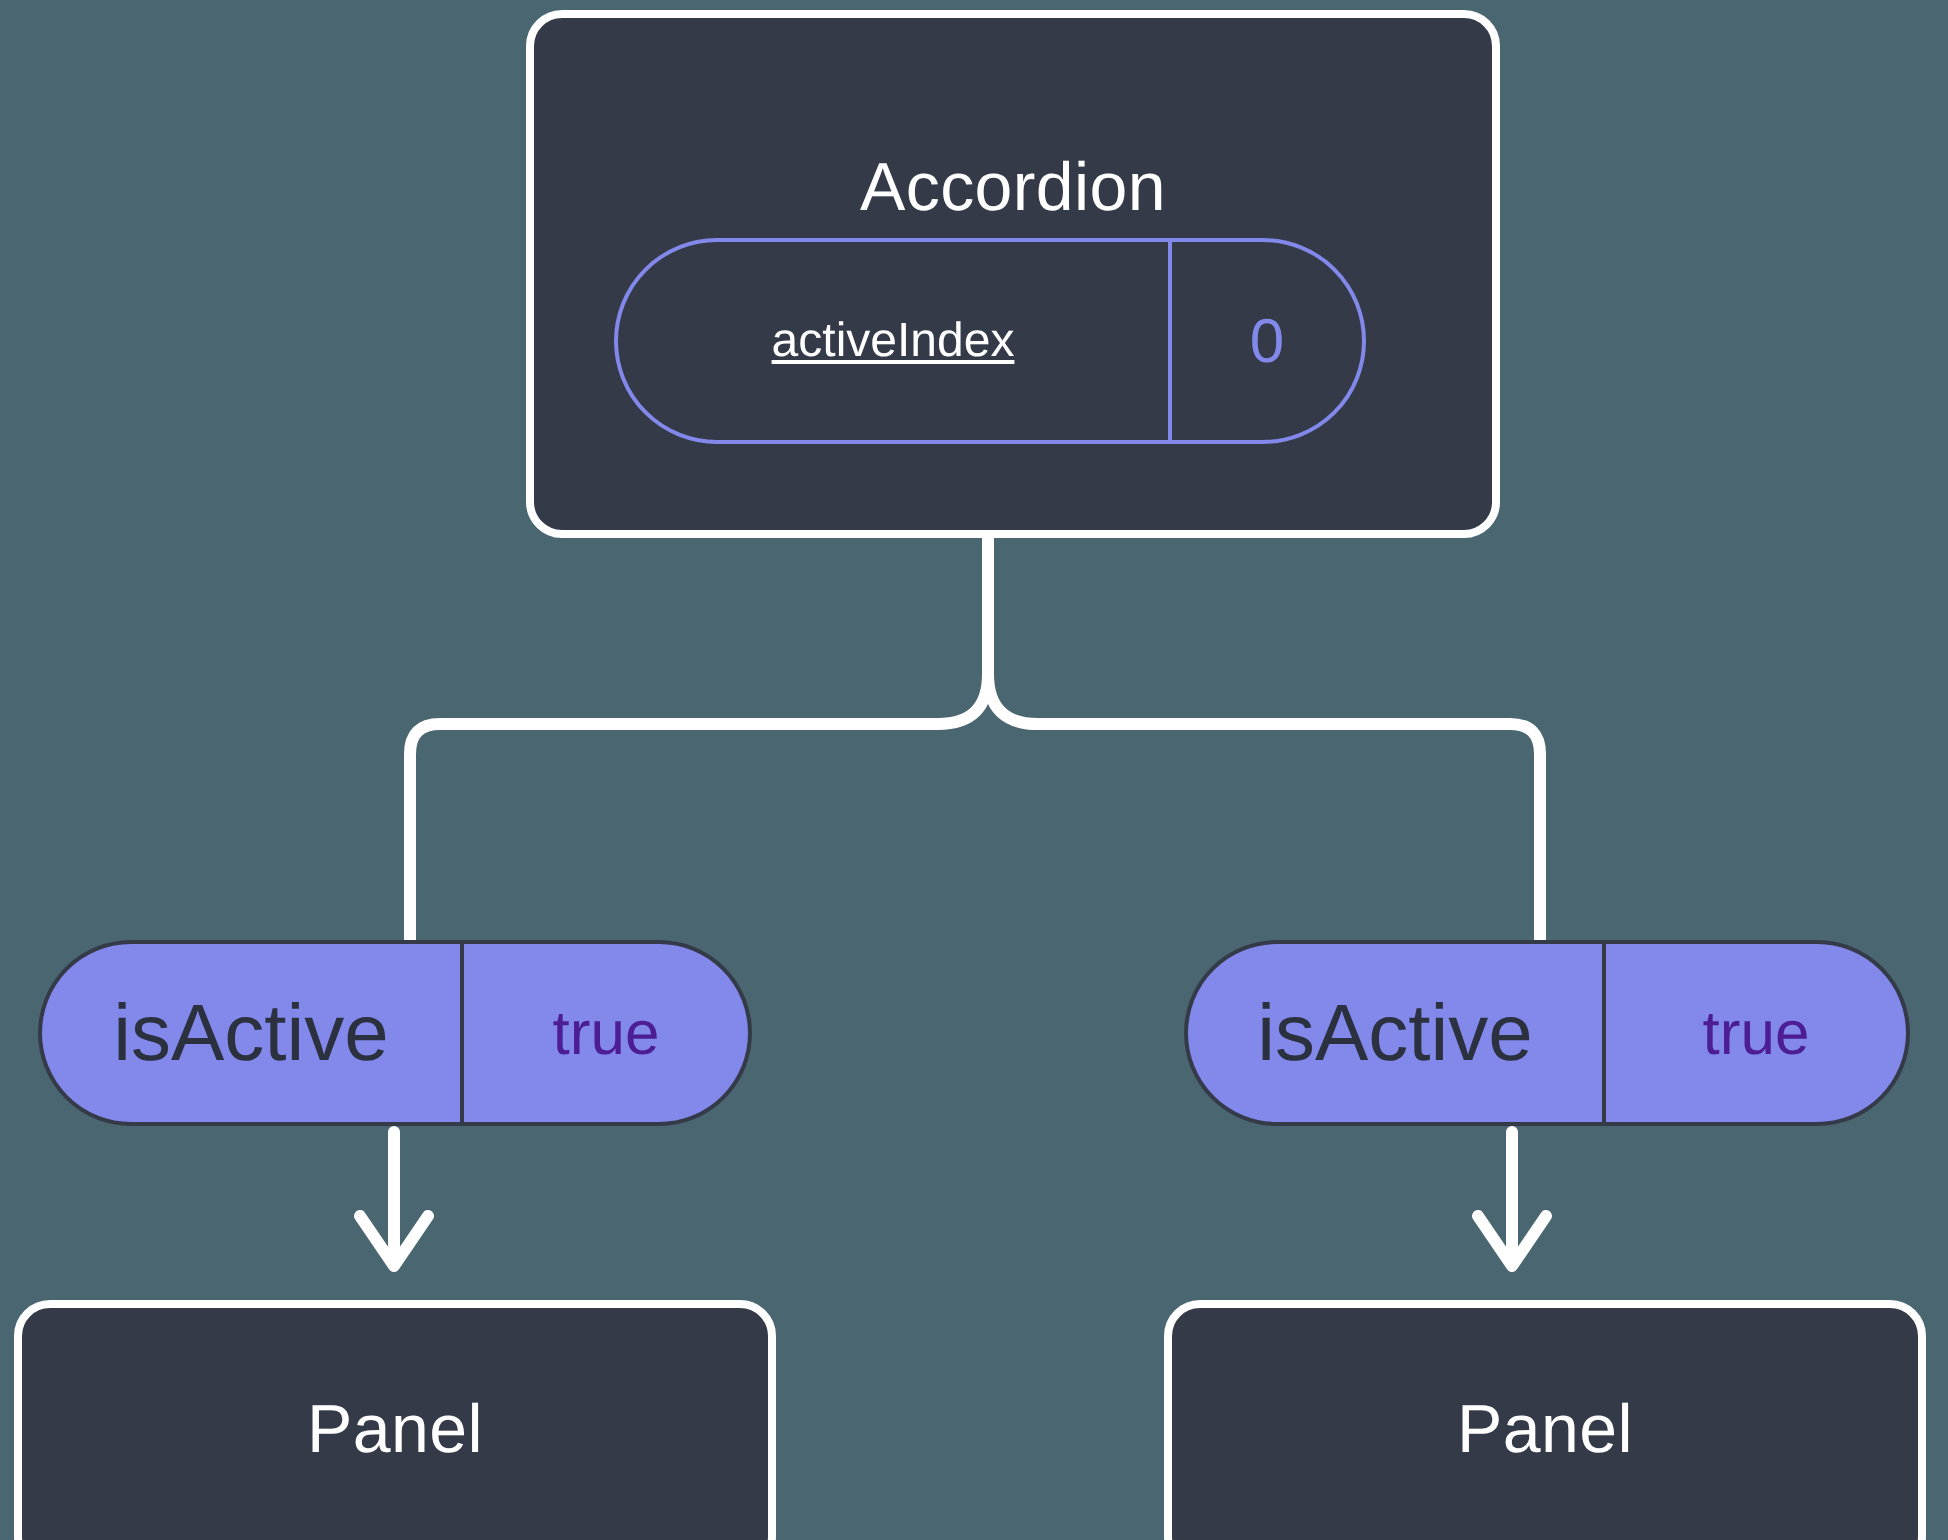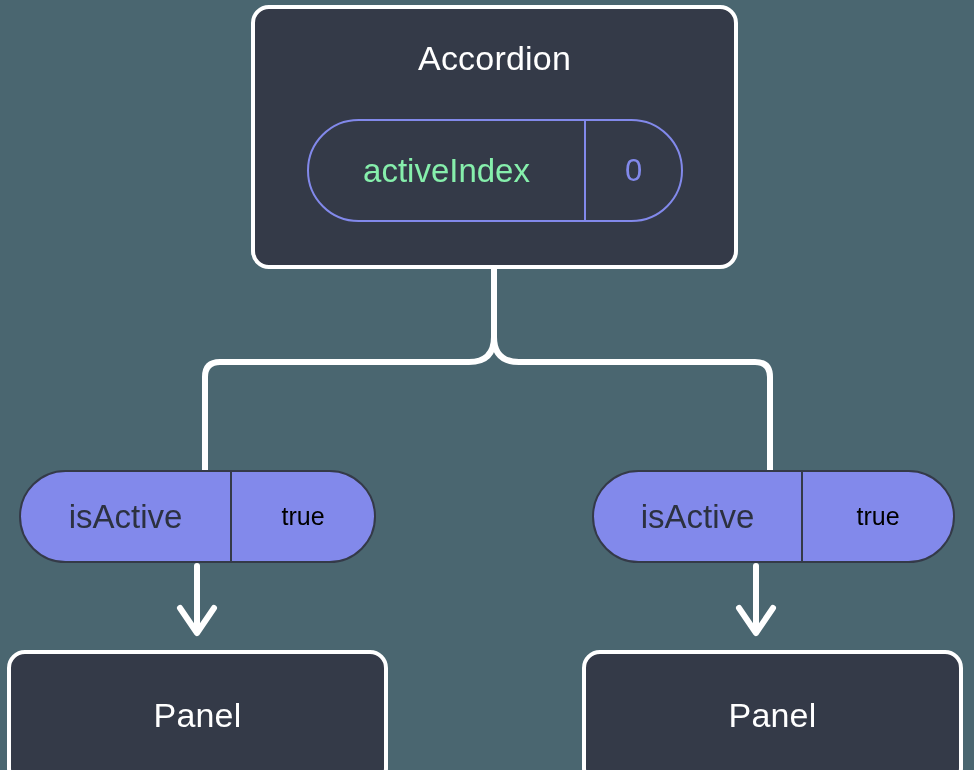--- a/index.html
+++ b/index.html
@@ -46,25 +46,25 @@
   .node-title {
     color: #ffffff;
     font-size: 34px;
     font-weight: 500;
     letter-spacing: 0.2px;
     line-height: 1;
     white-space: nowrap;
   }
   
   #accordion-node {
-    left: 251px;
+    left: 263px;
     top: 5px;
     width: 487px;
     height: 264px;
-    padding-top: 32px;
+    padding-top: 68px;
   }
   
   .panel-node {
     justify-content: center;
     padding-bottom: 6px;
   }
   #panel-node-left {
     left: 7px;
     top: 650px;
     width: 381px;
@@ -97,43 +97,44 @@
   #state-pill-activeindex {
     left: 307px;
     top: 119px;
     width: 376px;
     height: 103px;
     border: 2px solid #8289eb;
     background: transparent;
   }
   #state-pill-activeindex .pill-key {
     width: 277px;
-    color: #86efac;
-    font-size: 33px;
+    color: #ffffff;
+    font-size: 24px;
     border-right: 2px solid #8289eb;
+    text-decoration: underline;
   }
   #state-pill-activeindex .pill-val {
     flex: 1;
     color: #8289eb;
     font-size: 31px;
   }
   
   .pill-filled {
     background: #8289eb;
     border: 2.5px solid #343a48;
   }
   .pill-filled .pill-key {
     color: #2c3140;
-    font-size: 33px;
+    font-size: 40px;
     border-right: 2.5px solid #343a48;
   }
   .pill-filled .pill-val {
     flex: 1;
-    color: #000000;
-    font-size: 25px;
+    color: #4c1d95;
+    font-size: 31px;
   }
   #state-pill-left {
     left: 19px;
     top: 470px;
     width: 357px;
     height: 93px;
   }
   #state-pill-left .pill-key { width: 211px; }
   #state-pill-right {
     left: 592px;

